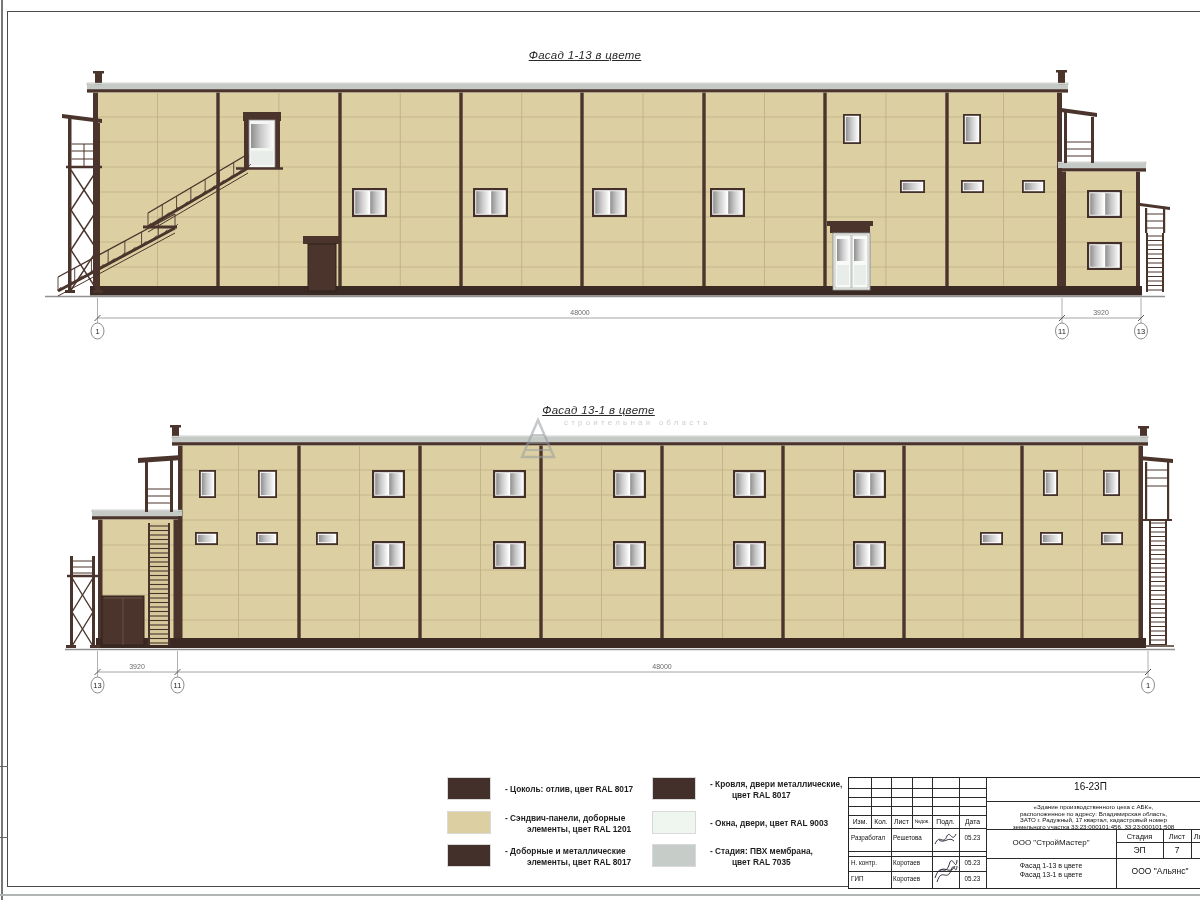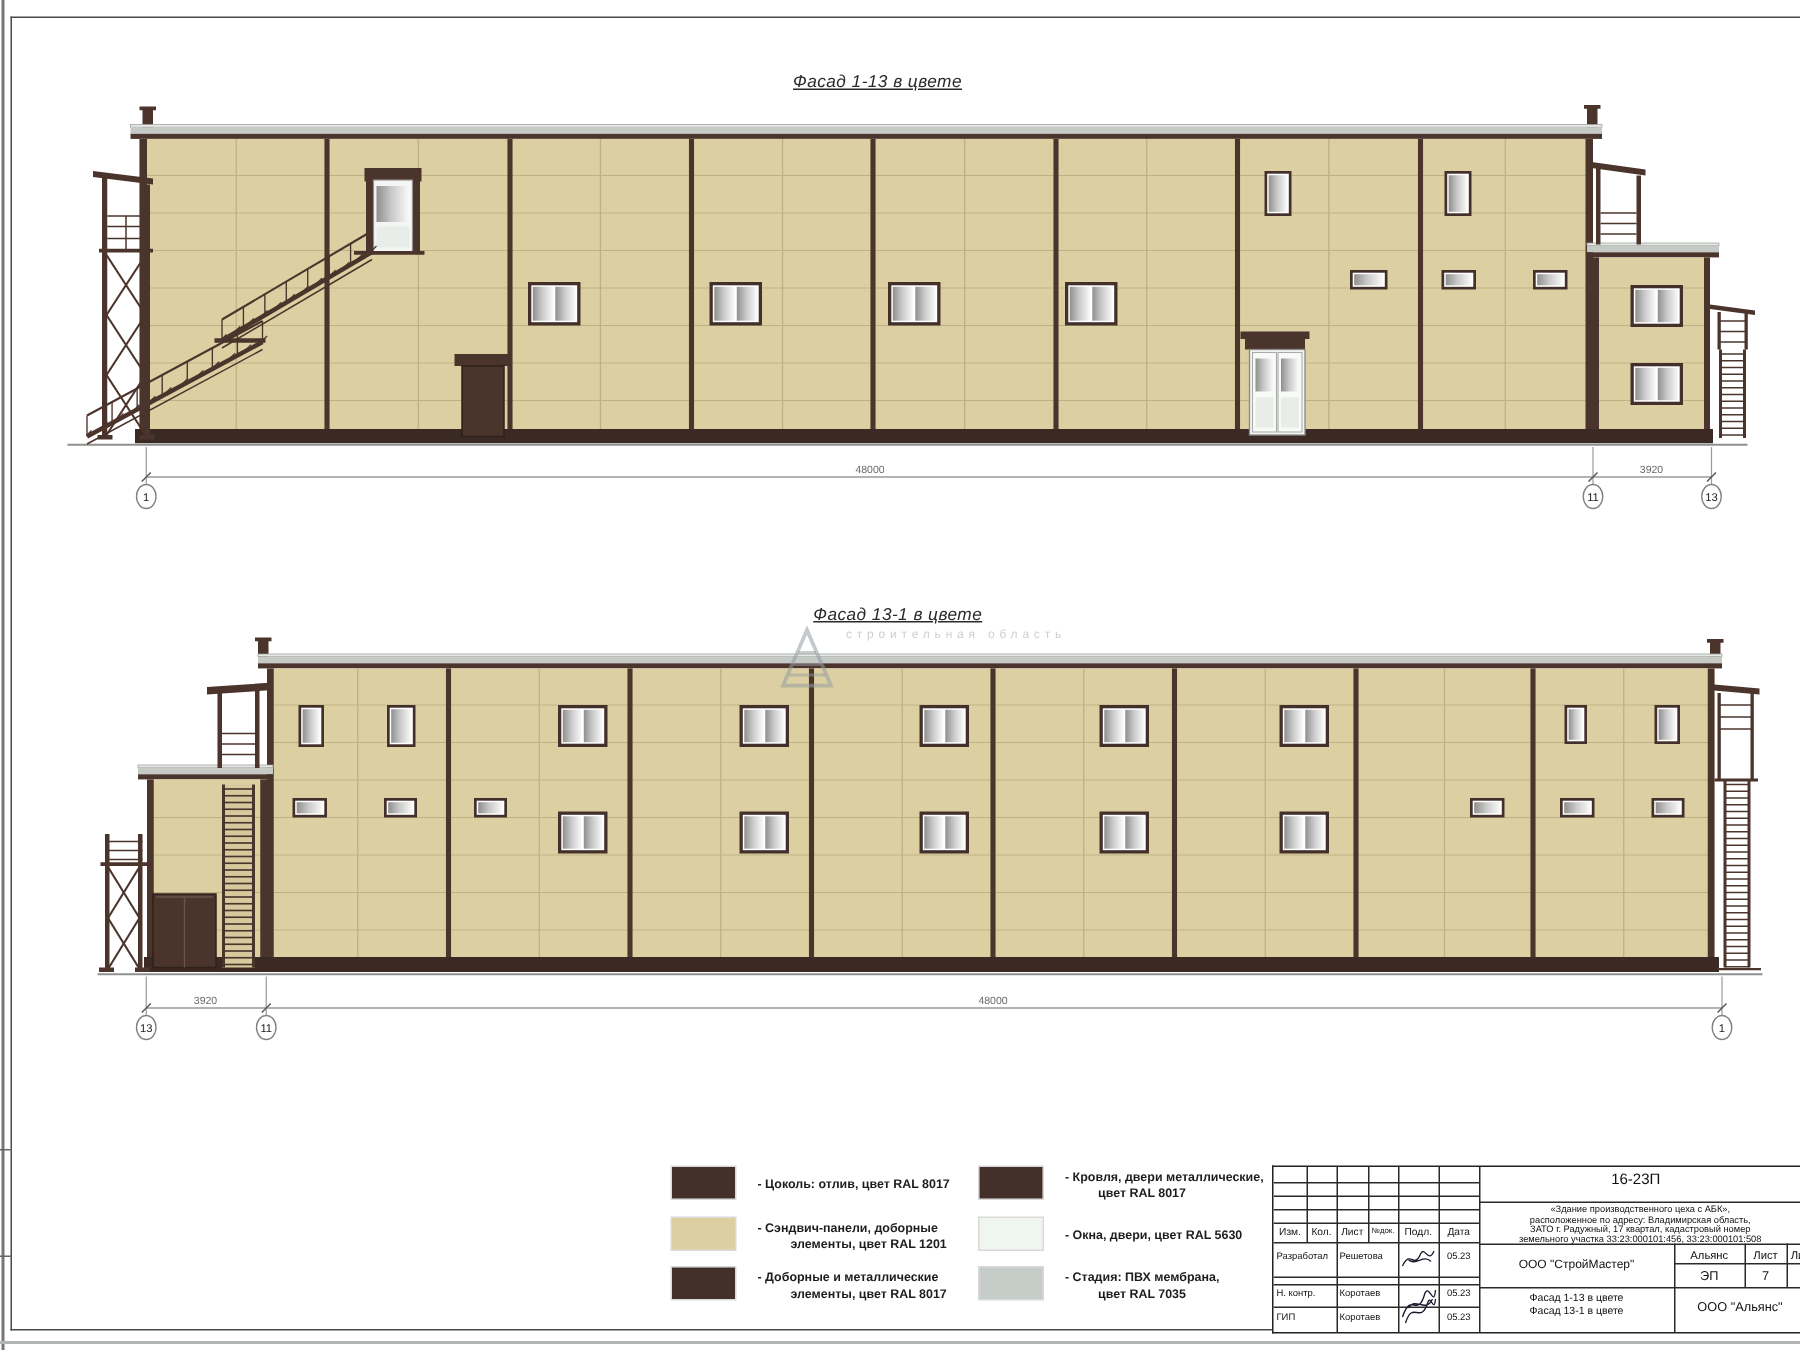--- a/index.html
+++ b/index.html
@@ -576,37 +576,37 @@
       <div>- Доборные и металлические</div>
       <div class="cont">элементы, цвет RAL 8017</div>
     </div>
     <div class="lg-swatch" style="left: 205px; top: 8px; background: rgb(68, 48, 43);"></div>
     <div class="lg-label" style="left: 262px; top: 9px;">
       <div>- Кровля, двери металлические,</div>
       <div class="cont">цвет RAL 8017</div>
     </div>
     <div class="lg-swatch" style="left: 205px; top: 42px; background: rgb(239, 245, 239);"></div>
     <div class="lg-label" style="left: 262px; top: 48px;">
-      <div>- Окна, двери, цвет RAL 5630</div>
+      <div>- Окна, двери, цвет RAL 9003</div>
     </div>
     <div class="lg-swatch" style="left: 205px; top: 75px; background: rgb(198, 204, 199);"></div>
     <div class="lg-label" style="left: 262px; top: 76px;">
       <div>- Стадия: ПВХ мембрана,</div>
       <div class="cont">цвет RAL 7035</div>
     </div>
   </div>
 
 <div id="tb">
   <div class="tb-cell" style="left:137px;top:3px;width:209px;font-size:10px;">16-23П</div>
   <div class="tb-cell" style="left:139px;top:25px;width:211px;font-size:6.2px;">«Здание производственного цеха с АБК»,</div>
   <div class="tb-cell" style="left:139px;top:31.6px;width:211px;font-size:6.2px;">расположенное по адресу: Владимирская область,</div>
   <div class="tb-cell" style="left:139px;top:38.2px;width:211px;font-size:6.2px;">ЗАТО г. Радужный, 17 квартал, кадастровый номер</div>
   <div class="tb-cell" style="left:139px;top:44.8px;width:211px;font-size:6.2px;">земельного участка 33:23:000101:456, 33:23:000101:508</div>
   <div class="tb-cell" style="left:137px;top:60px;width:130px;font-size:8px;">ООО "СтройМастер"</div>
-  <div class="tb-cell" style="left:267px;top:54px;width:47px;font-size:7.5px;">Альянс</div>
+  <div class="tb-cell" style="left:267px;top:54px;width:47px;font-size:7.5px;">Стадия</div>
   <div class="tb-cell" style="left:314px;top:54px;width:28px;font-size:7.5px;">Лист</div>
   <div class="tb-cell" style="left:342px;top:54px;width:30px;font-size:7.5px;">Листов</div>
   <div class="tb-cell" style="left:267px;top:66.5px;width:47px;font-size:8.5px;">ЭП</div>
   <div class="tb-cell" style="left:314px;top:66.5px;width:28px;font-size:8.5px;">7</div>
   <div class="tb-cell" style="left:342px;top:66.5px;width:30px;font-size:8.5px;">1</div>
   <div class="tb-cell" style="left:137px;top:84px;width:130px;font-size:7px;">Фасад 1-13 в цвете</div>
   <div class="tb-cell" style="left:137px;top:93px;width:130px;font-size:7px;">Фасад 13-1 в цвете</div>
   <div class="tb-cell" style="left:267px;top:88px;width:88px;font-size:8.5px;">ООО "Альянс"</div>
   <div id="tb-grid">
       <div class="tb-l" style="left: 22px; top: 0px; width: 1px; height: 50px;"></div>

